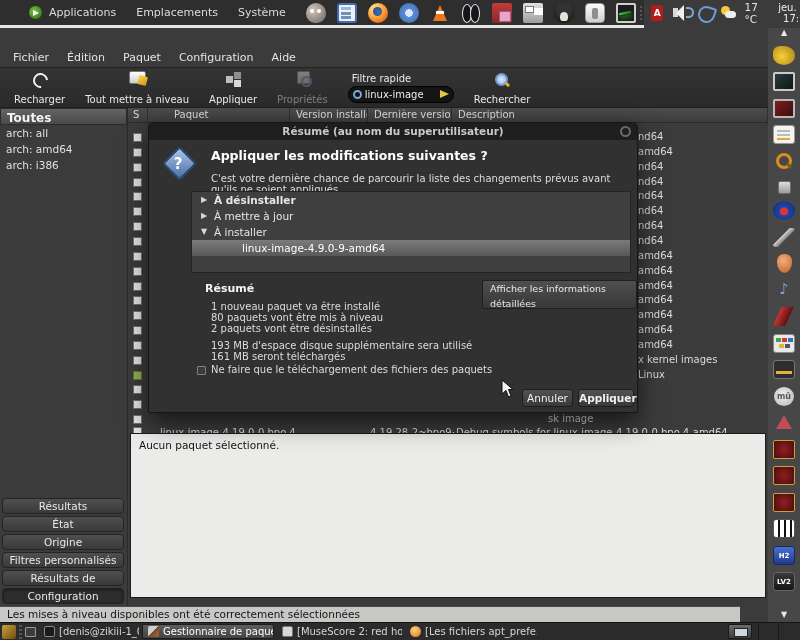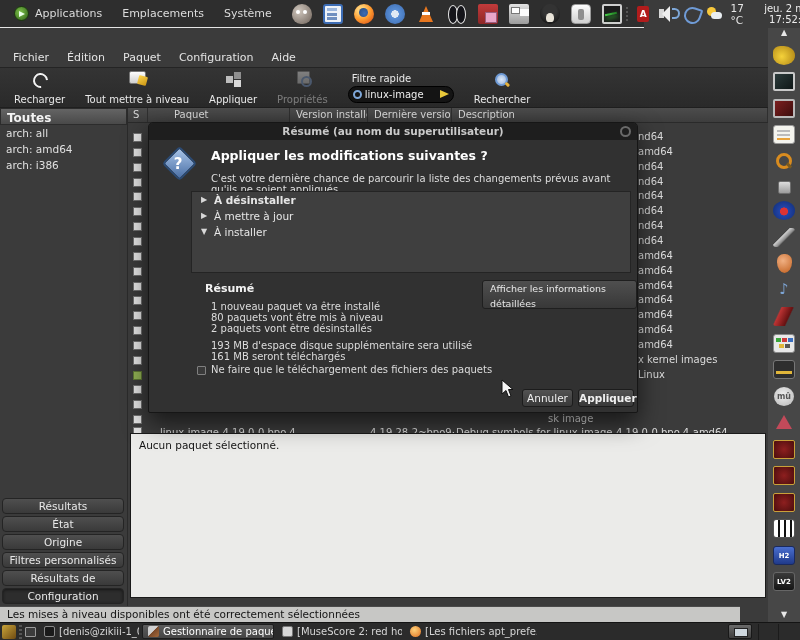--- a/index.html
+++ b/index.html
@@ -1,21 +1,21 @@
 <!DOCTYPE html>
 <html><head>
 <meta charset="utf-8">
 <style>
   * { margin:0; padding:0; box-sizing:border-box; }
   html,body { width:800px; height:640px; overflow:hidden; }
   body { font-family:"DejaVu Sans", sans-serif; font-size:11px; color:#e0e0e0; background:#3b3b3b; }
   .screen { position:absolute; inset:0; width:800px; height:640px; background:#3b3b3b; overflow:hidden; }
 
   
-  .top-panel { position:absolute; left:0; top:0; width:644px; height:28px; background:#2e2e2e; border-bottom:1px solid #e5e5e5; display:flex; align-items:center; padding:0 6px; gap:4px; z-index:40; }
+  .top-panel { position:absolute; left:0; top:0; width:644px; height:28px; background:#2e2e2e; border-bottom:3px solid #e5e5e5; display:flex; align-items:center; padding:0 20px; gap:4px; z-index:40; }
   .menu-btn { display:flex; align-items:center; gap:6px; padding:0 8px; height:24px; color:#dcdcdc; cursor:default; }
   .menu-logo { width:15px; height:15px; border-radius:50%; background:radial-gradient(circle at 40% 40%, #7ec24a, #2d5e18); border:1px solid #1c3a10; position:relative; }
   .menu-logo::after { content:""; position:absolute; left:4px; top:4px; border-left:6px solid #eaffea; border-top:3px solid transparent; border-bottom:3px solid transparent; }
   .launchers { display:flex; align-items:center; gap:11px; margin-left:8px; }
   .li { width:20px; height:20px; border-radius:3px; position:relative; }
   .i-gimp { background:radial-gradient(circle at 35% 35%, #cfc6bd, #6e6259); border-radius:50% 50% 45% 45%; }
   .i-gimp::after{content:"";position:absolute;left:4px;top:6px;width:4px;height:4px;background:#fff;border-radius:50%;box-shadow:7px 0 0 #fff;}
   .i-calc { background:#eef2f8; border:2px solid #3d6db5; border-radius:3px; }
   .i-calc::after{content:"";position:absolute;left:2px;top:2px;width:10px;height:3px;background:#9db7dd;box-shadow:0 5px 0 #6f8fc0,0 9px 0 #6f8fc0;}
   .i-firefox { background:radial-gradient(circle at 35% 30%, #ffd27a 15%, #ff9b2f 50%, #d9541b 90%); border-radius:50%; }
@@ -384,20 +384,23 @@
         <span class="tlabel">À désinstaller</span>
       </div>
       <div class="trow">
         <span class="arrow">▶</span>
         <span class="tlabel">À mettre à jour</span>
       </div>
       <div class="trow">
         <span class="arrow">▼</span>
         <span class="tlabel">À installer</span>
       </div>
+      <div class="trow selected">
+        <span class="tlabel">linux-image-4.9.0-9-amd64</span>
+      </div>
     </div>
     <div class="dlg-summary-label">Résumé</div>
     <div class="details-btn">Afficher les informations détaillées</div>
     <div class="sline" style="top:178px;">1 nouveau paquet va être installé</div>
     <div class="sline" style="top:189px;">80 paquets vont être mis à niveau</div>
     <div class="sline" style="top:200px;">2 paquets vont être désinstallés</div>
     <div class="sline" style="top:217px;">193 MB d'espace disque supplémentaire sera utilisé</div>
     <div class="sline" style="top:228px;">161 MB seront téléchargés</div>
     <span class="dlg-check"></span>
     <span class="dlg-check-label">Ne faire que le téléchargement des fichiers des paquets</span>

